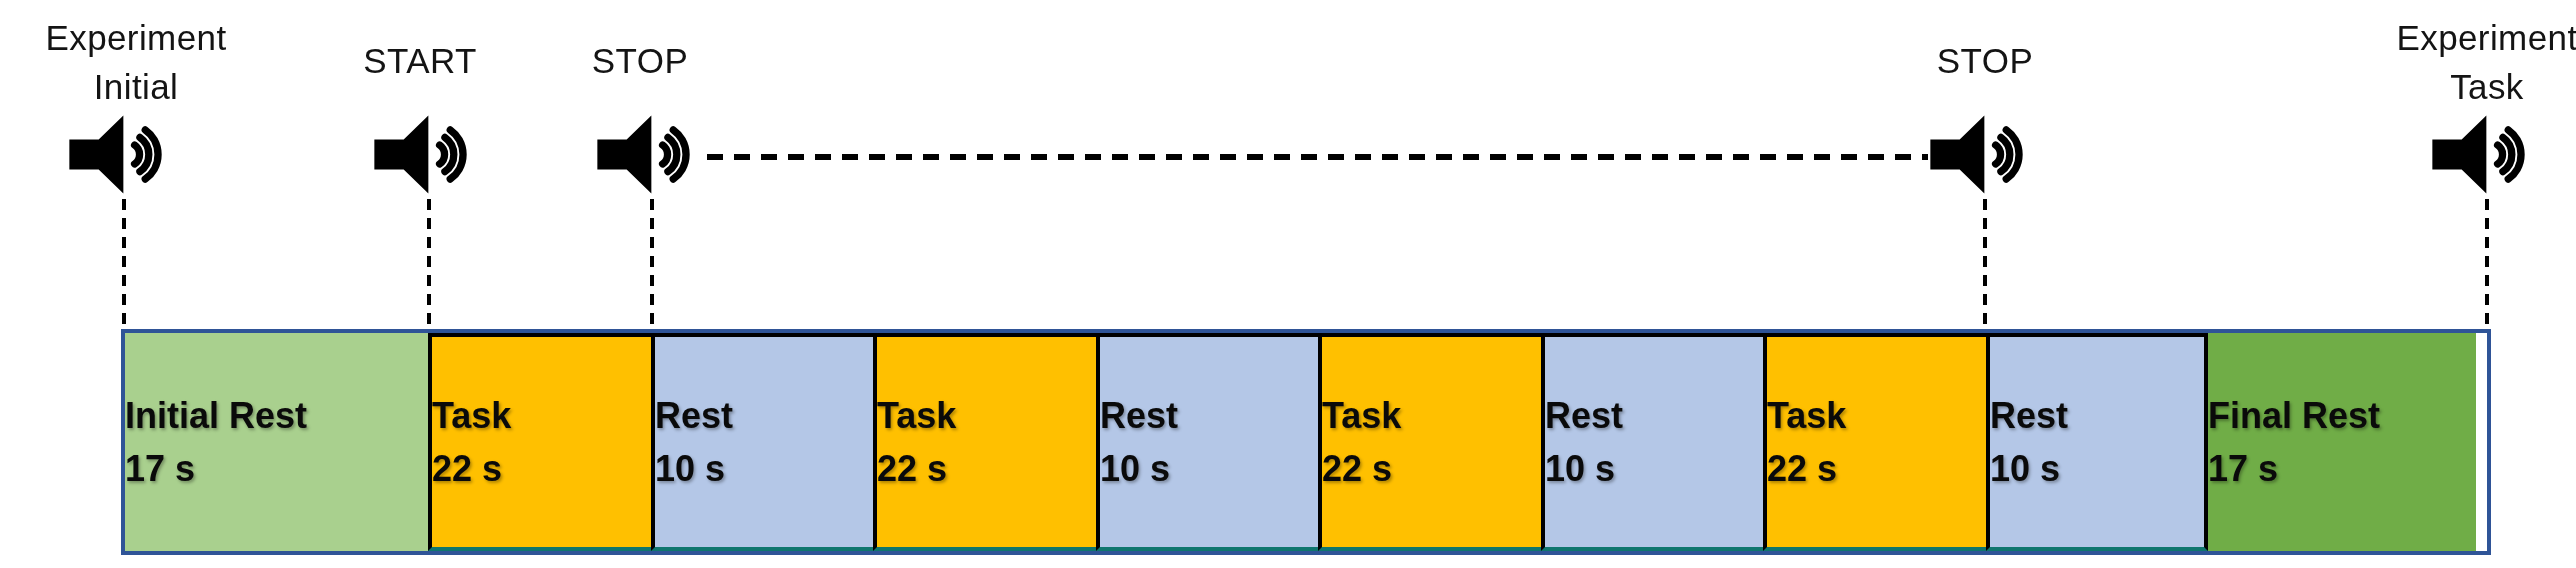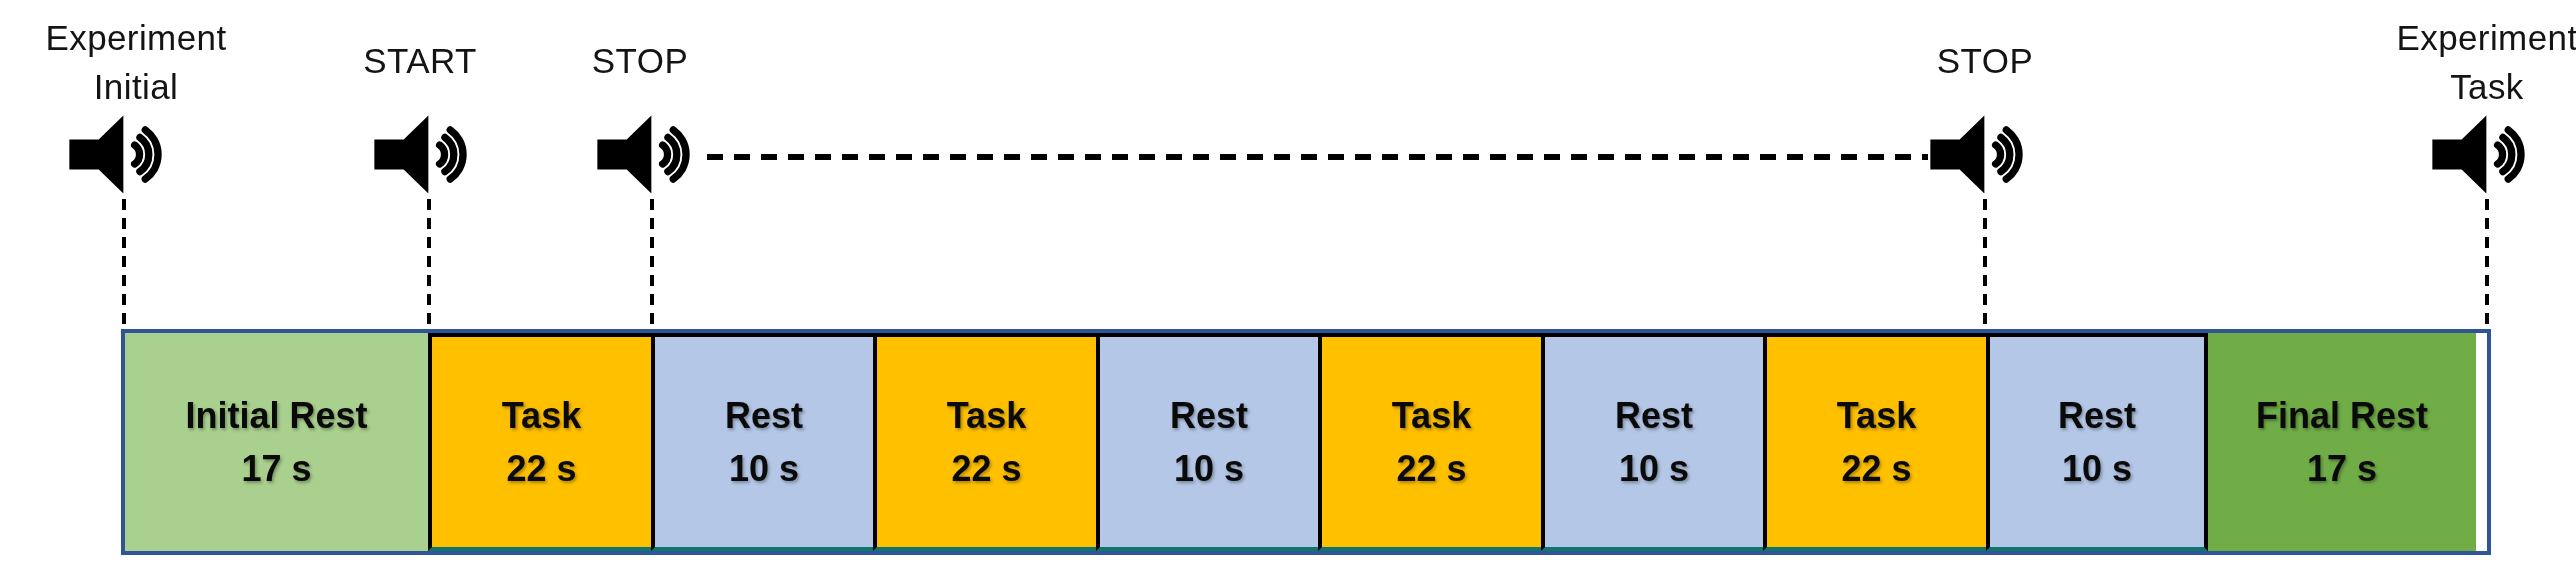--- a/index.html
+++ b/index.html
@@ -40,21 +40,20 @@
     position:absolute;
     display:flex;
     box-sizing:border-box;
     border:4.8px solid #2F5497;
     background:#ffffff;
   }
   .segment {
     box-sizing:border-box;
     display:flex;
     flex-direction:column;
-    align-items:center;
     justify-content:center;
     gap:11px;
     font-size:36px;
     font-weight:600;
     color:#0a0a0a;
     text-shadow:1.6px 2.4px 3.2px rgba(0,0,0,0.32);
     overflow:hidden;
   }
   .segment.bordered {
     border-top:4px solid #000;

